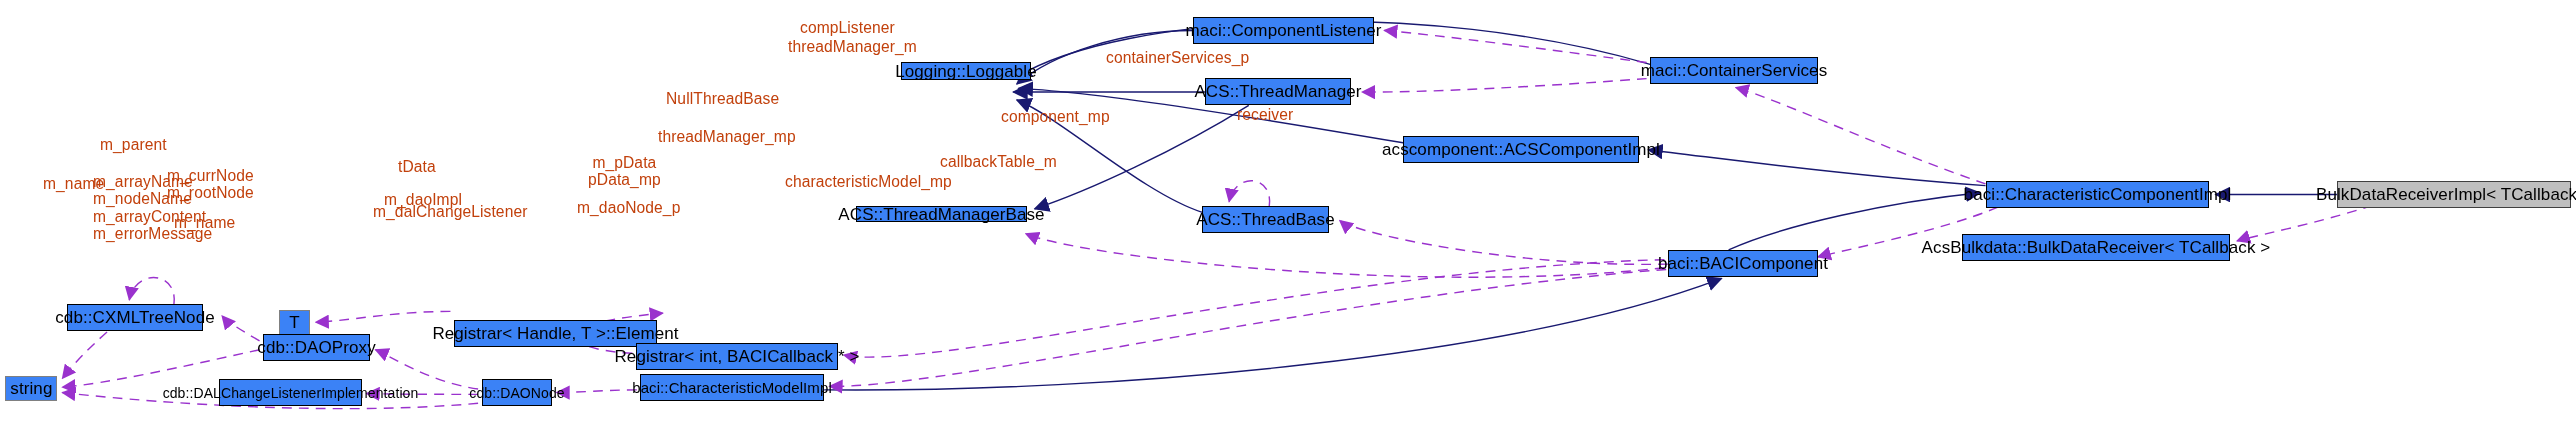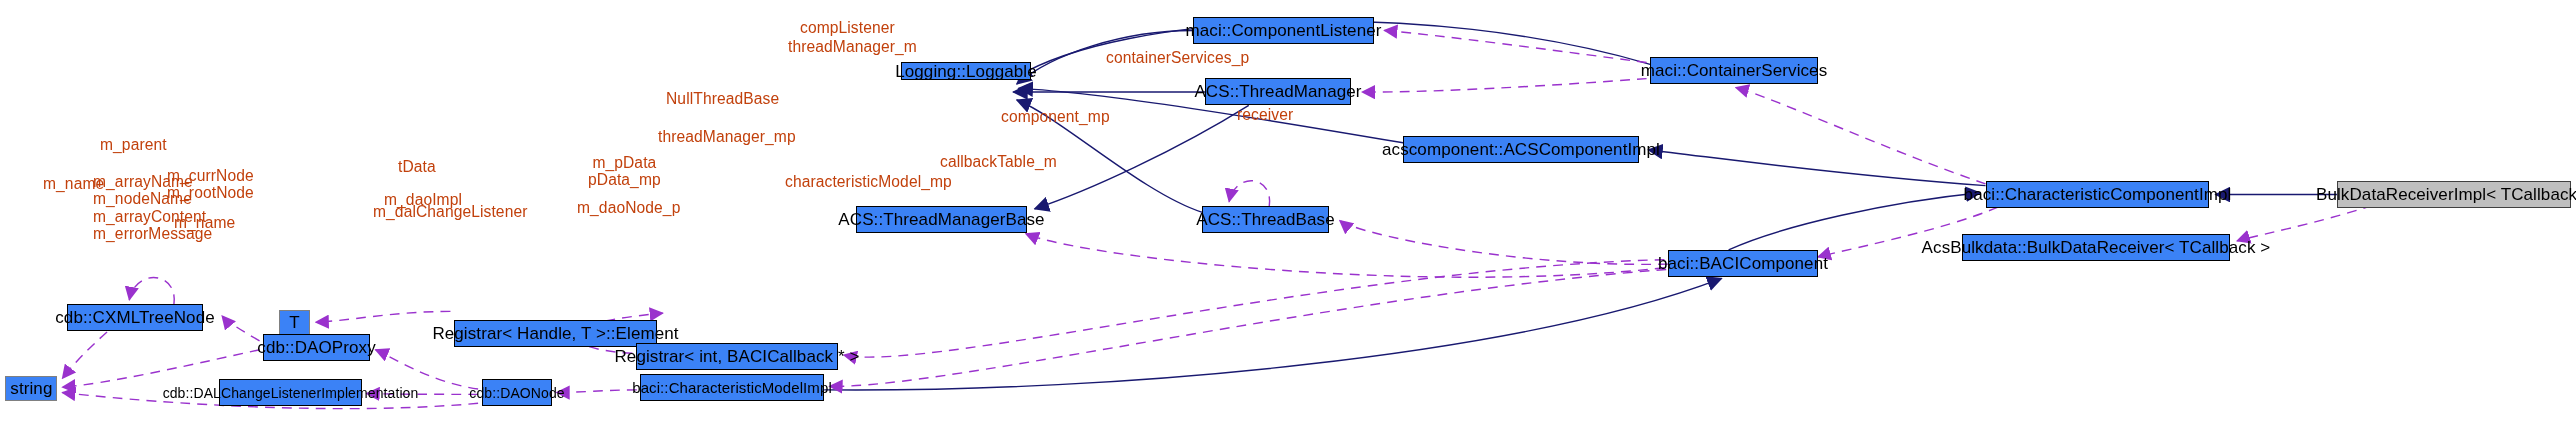--- a/index.html
+++ b/index.html
@@ -138,21 +138,21 @@
   </svg>
 
   <div class="node" style="left:877px;  top:62px;  width:130px; height:18px;margin-left:24px;">Logging::Loggable</div>
   <div class="node" style="left:1193px; top:17px;  width:181px; height:27px;">maci::ComponentListener</div>
   <div class="node" style="left:1205px; top:78px;  width:146px; height:27px;">ACS::ThreadManager</div>
   <div class="node" style="left:1650px; top:57px;  width:168px; height:27px;">maci::ContainerServices</div>
   <div class="node" style="left:1403px; top:136px; width:236px; height:27px;">acscomponent::ACSComponentImpl</div>
   <div class="node" style="left:1986px; top:181px; width:223px; height:27px;">baci::CharacteristicComponentImpl</div>
   <div class="node highlight" style="left:2337px; top:181px; width:234px; height:27px;">BulkDataReceiverImpl&lt; TCallback &gt;</div>
   <div class="node" style="left:1962px; top:234px; width:268px; height:27px;">AcsBulkdata::BulkDataReceiver&lt; TCallback &gt;</div>
-  <div class="node" style="left:856px;  top:206px; width:171px; height:27px;">ACS::ThreadManagerBase</div>
+  <div class="node" style="left:856px;  top:206px; width:171px; height:16px;">ACS::ThreadManagerBase</div>
   <div class="node" style="left:1202px; top:206px; width:127px; height:27px;">ACS::ThreadBase</div>
   <div class="node" style="left:1668px; top:250px; width:150px; height:27px;">baci::BACIComponent</div>
   <div class="node" style="left:67px;   top:304px; width:136px; height:27px;">cdb::CXMLTreeNode</div>
   <div class="node tmpl" style="left:279px;  top:310px; width:31px;  height:25px;">T</div>
   <div class="node" style="left:454px; top:298px; width:203px; height:27px;margin-top:22px;">Registrar&lt; Handle, T &gt;::Element</div>
   <div class="node" style="left:263px;  top:334px; width:107px; height:27px;">cdb::DAOProxy</div>
   <div class="node" style="left:636px; top:343px; width:202px; height:27px;">Registrar&lt; int, BACICallback * &gt;</div>
   <div class="node tmpl" style="left:5.4px;    top:376px; width:52px;  height:25px;">string</div>
   <div class="node" style="left:219px; top:379px; width:143px; height:27px; font-size:14px; padding:0 3.6px;">cdb::DALChangeListenerImplementation</div>
   <div class="node" style="left:482px;  top:379px; width:70px;  height:27px; font-size:14px; padding:0 3.6px;">cdb::DAONode</div>

